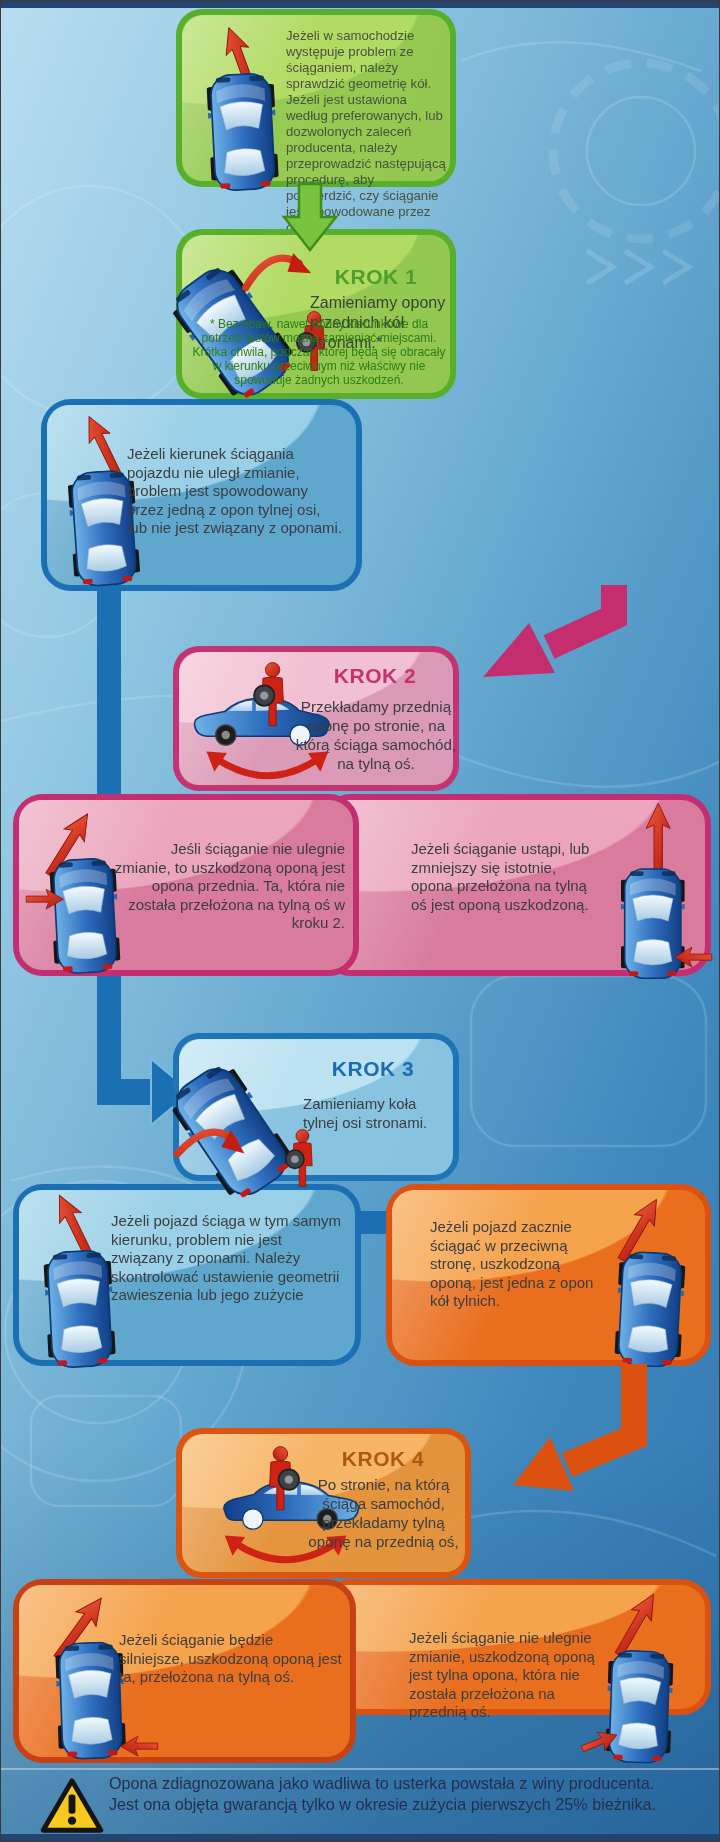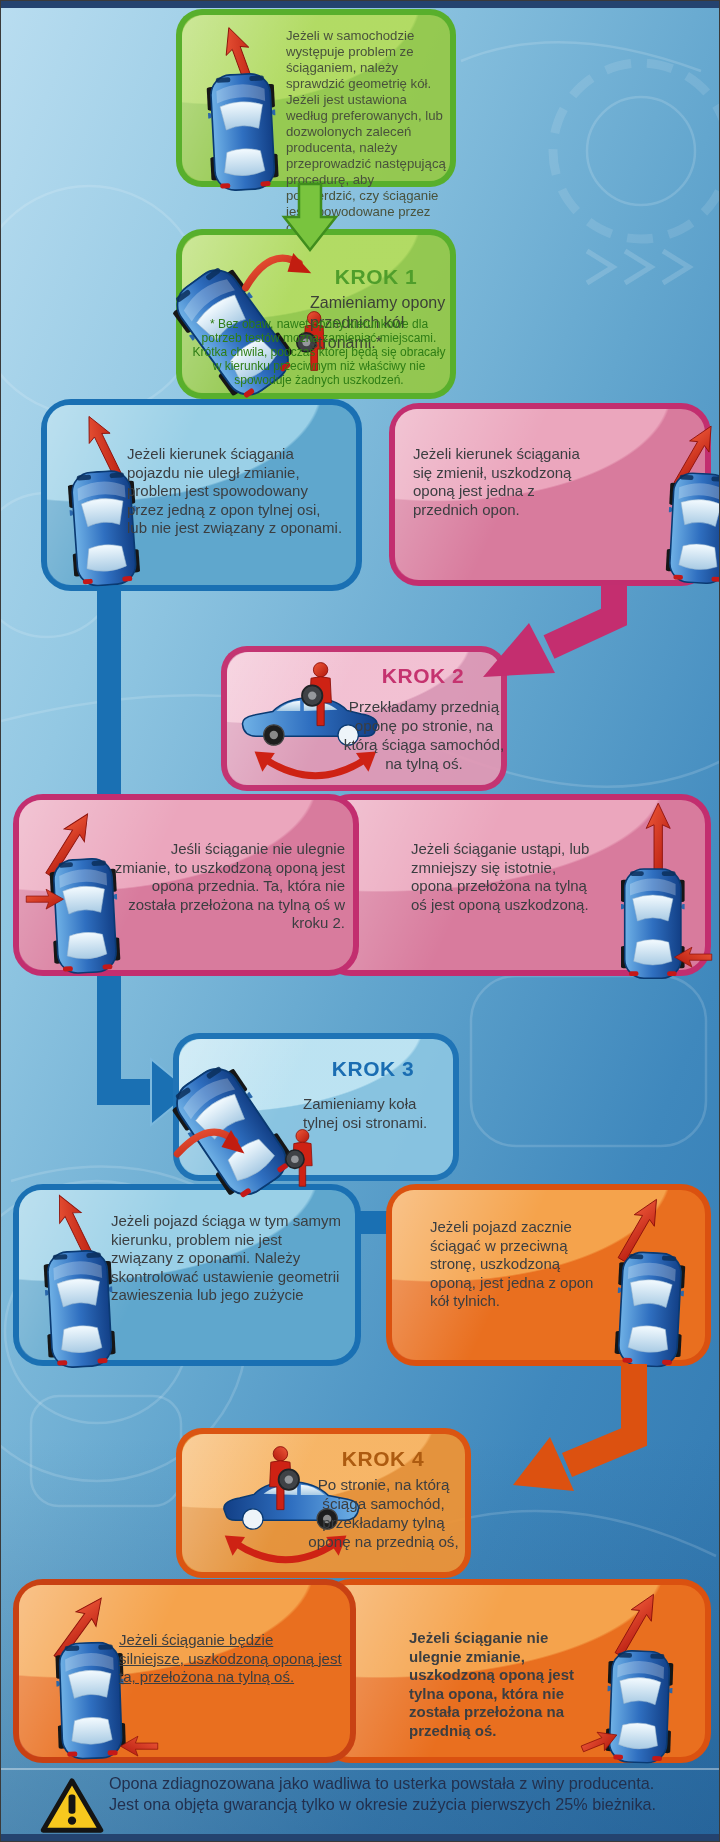--- a/index.html
+++ b/index.html
@@ -35,60 +35,60 @@
   .row{ z-index:2; background:var(--lo); }
   .krok{ z-index:3; background:var(--lo); border-radius:26px; }
 
   .green{ --lo:#8cc339; --hi:#afd85f; border-color:#54ad29; }
   .blue { --lo:#5fa7cd; --hi:#9ad0e7; border-color:#1a70b3; }
   .pink { --lo:#d87b9d; --hi:#eba6bd; border-color:#c22e6f; }
   .orange{ --lo:#e96f1f; --hi:#f5a34c; border-color:#da5110;padding-left:28px; }
   .orange.darkrim{ border-color:#c84113; }
 
   .krok.green{ --lo:rgba(150,202,62,.88); --hi:rgba(181,221,102,.9);  border-color:rgba(84,173,41,.92); }
-  .krok.pink { --lo:rgba(231,152,180,.9); --hi:rgba(244,196,213,.92); border-color:rgba(194,46,111,.95);margin-left:48px; }
+  .krok.pink { --lo:rgba(231,152,180,.9); --hi:rgba(244,196,213,.92); border-color:rgba(194,46,111,.95); }
   .krok.blue { --lo:rgba(141,199,226,.9); --hi:rgba(192,229,243,.93); border-color:rgba(26,112,179,.95); }
   .krok.orange{ --lo:rgba(242,148,50,.92); --hi:rgba(248,184,106,.93); border-color:rgba(218,81,16,.95); }
 
   
   .tx{ font-size:15px; line-height:1.24; color:#3b3e41; }
   .kt{ font-weight:bold; font-size:21px; letter-spacing:.5px; text-align:center; }
   .fn{ text-align:center; font-size:12px; line-height:1.16; color:#2e7d15; }
 
   #b-start{ left:175px; top:8px;   width:280px; height:178px; }
   #b-k1  { left:175px; top:228px;  width:280px; height:170px; }
   #b-1l  { left:12px;  top:398px;  width:321px; height:192px;margin-left:28px; }
   #b-1r  { left:388px; top:402px;  width:322px; height:183px; }
   #b-k2  { left:172px; top:645px;  width:286px; height:145px; }
   #b-2l  { left:12px;  top:793px;  width:346px; height:182px; }
   #b-2r  { left:320px; top:793px;  width:390px; height:182px; }
   #b-k3  { left:172px; top:1032px; width:286px; height:148px; }
   #b-3l  { left:12px;  top:1183px; width:348px; height:182px; }
   #b-3r  { left:385px; top:1183px; width:325px; height:182px; }
   #b-k4  { left:175px; top:1427px; width:295px; height:150px; }
   #b-4l  { left:12px;  top:1578px; width:343px; height:184px; }
-  #b-4r  { left:320px; top:1578px; width:390px; height:184px;font-weight:bold; }
+  #b-4r  { left:320px; top:1578px; width:390px; height:136px; }
 
   #b-start .tx{ left:104px; top:13px; right:4px; font-size:13.2px; line-height:1.21; color:#49523c; }
   #b-k1 .kt{ left:118px; top:30px; width:152px; color:#4f9e2b; }
   #b-k1 .tx{ left:128px; top:58px; width:146px; font-size:16px; color:#3c4137; }
   #b-k1 .fn{ left:8px; right:2px; bottom:5px; }
   #b-1l .tx{ left:80px; top:40px; right:12px; }
   #b-1r .tx{ left:18px; top:36px; right:106px; }
   #b-k2 .kt{ left:118px; top:12px; width:156px; color:#c5336f; }
   #b-k2 .tx{ left:114px; top:46px; width:166px; text-align:center; font-size:15.2px; }
   #b-2l .tx{ left:92px; top:40px; right:8px;text-align:right; }
   #b-2r .tx{ left:84px; top:40px; right:112px; }
   #b-k3 .kt{ left:118px; top:18px; width:152px; color:#1a6db2;text-align:center; }
   #b-k3 .tx{ left:124px; top:56px; width:152px; }
   #b-3l .tx{ left:92px; top:22px; right:10px; }
   #b-3r .tx{ left:38px; top:28px; right:96px; }
   #b-k4 .kt{ left:120px; top:13px; width:162px; color:#ad5b10; }
   #b-k4 .tx{ left:124px; top:42px; right:4px; text-align:center; font-size:15.2px; }
-  #b-4l .tx{ left:100px; top:46px; right:8px;text-decoration:underline; }
+  #b-4l .tx{ left:100px; top:46px; right:8px; }
   #b-4r .tx{ left:82px; top:44px; right:106px; }
 
   .art{ position:absolute; overflow:visible; }
 
   
   .footer{ position:absolute; left:0; top:1770px; width:720px; height:66px; z-index:2; }
   .warn{ position:absolute; left:38px; top:5px; width:66px; height:59px; }
   .flines{ position:absolute; left:108px; top:2px; right:6px;
            font-size:16.2px; line-height:1.27; color:#22304e; }
 </style>
@@ -197,31 +197,20 @@
       <g transform="translate(26,10) rotate(-26) scale(0.58)">
           <use href="#arrowUp" width="44" height="124"></use>
         </g>
       <g transform="translate(16,62) rotate(-4) scale(0.55)">
           <use href="#carTop" width="120" height="210"></use>
         </g>
     </svg>
     <p class="tx">Jeżeli kierunek ściągania pojazdu nie uległ zmianie, problem jest spowodowany przez jedną z opon tylnej osi, lub nie jest związany z oponami.</p>
   </div>
 
-  <div class="b row pink" id="b-1r">
-    <svg class="art" style="left:250px;top:4px;width:130px;height:174px" viewBox="0 0 130 174">
-      <g transform="translate(56,6) rotate(30) scale(0.56)">
-          <use href="#arrowUp" width="44" height="124"></use>
-        </g>
-      <g transform="translate(26,58) rotate(3) scale(0.53)">
-          <use href="#carTop" width="120" height="210"></use>
-        </g>
-    </svg>
-    <p class="tx">Jeżeli kierunek ściągania się zmienił, uszkodzoną oponą jest jedna z przednich opon.</p>
-  </div>
 
   <div class="b row pink" id="b-2r">
     <svg class="art" style="left:252px;top:2px;width:134px;height:178px" viewBox="0 0 134 178">
       <g transform="translate(66,0) scale(0.6)">
           <use href="#arrowUp" width="44" height="124"></use>
         </g>
       <g transform="translate(42,66) scale(0.53)">
           <use href="#carTop" width="120" height="210"></use>
         </g>
       <g transform="translate(134,144) scale(-0.62,0.62)">

